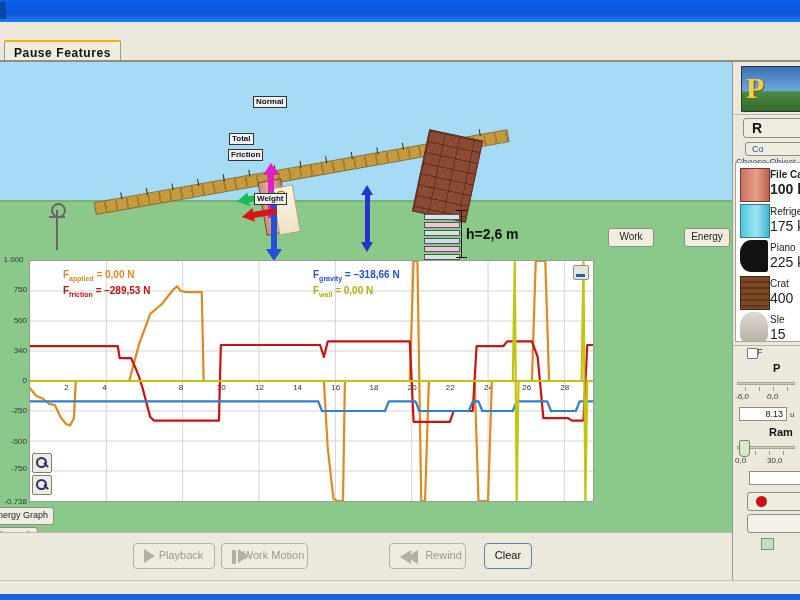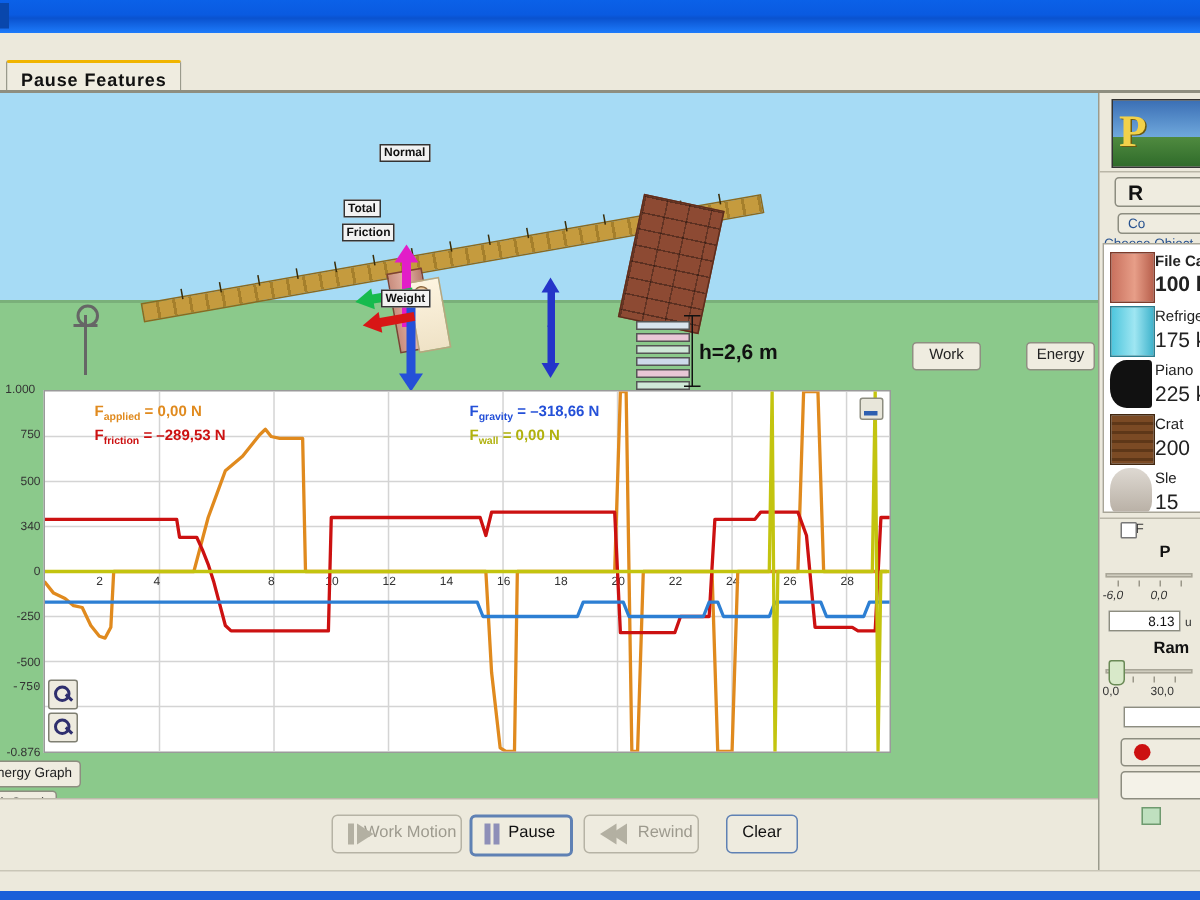--- a/index.html
+++ b/index.html
@@ -382,36 +382,36 @@
         </div>
       </div>
       <div id="yticks">
           <div class="ylab" style="top: 0px; text-align: center;">1.000</div>
           <div class="ylab" style="top: 30.25px;">750</div>
           <div class="ylab" style="top: 60.5px;">500</div>
           <div class="ylab" style="top: 90.75px;">340</div>
           <div class="ylab" style="top: 121px;">0</div>
           <div class="ylab" style="top: 151.25px;">-250</div>
           <div class="ylab" style="top: 181.5px;">-500</div>
-          <div class="ylab" style="top: 199px; font-family: Liberation Mono, monospace;">-750</div>
-          <div class="ylab" style="top: 242px;">-0.876</div>
+          <div class="ylab" style="top: 209px;">-750</div>
+          <div class="ylab" style="top: 242px;">-0.738</div>
         </div>
       <div class="gbtn" style="left:-14px;top:252px;">Energy Graph</div>
       <div class="gbtn" style="left:-22px;top:272px;">Work Graph</div>
     </div>
   </div>
 
   <div class="controlbar">
+    <div class="cbtn" style="left:133px;width:80px;">
+      <span class="gi tri"></span>
+      <span style="margin-left:14px;">Playback</span>
+    </div>
     <div class="cbtn" style="left:221px;width:85px;">
       <span class="gi"><span class="bar2"></span><span class="tri" style="display:inline-block;vertical-align:top;"></span></span>
       <span style="margin-left:18px;">Work Motion</span>
-    </div>
-    <div class="cbtn on" style="left:313px;width:65px;">
-      <span class="gi" style="left:8px;top:4px;"><span class="bar2 d"></span><span class="bar2 d"></span></span>
-      <span style="margin-left:14px;">Pause</span>
     </div>
     <div class="cbtn" style="left:389px;width:75px;">
       <span class="gi"><span class="tri2" style="display:inline-block;"></span><span class="tri2" style="display:inline-block;margin-left:-4px;"></span></span>
       <span style="margin-left:32px;">Rewind</span>
     </div>
     <div class="cbtn" style="left:484px;width:46px;color:#111;border-color:#5f81b4;">Clear</div>
   </div>
 
   <div class="sidebar">
     <div class="logo">
@@ -434,21 +434,21 @@
         <div class="kg sm">175 kg,</div>
       </div>
       <div class="objrow" style="top:76px;">
         <div class="thumb" style="background:#111;border-radius:40% 8% 8% 40%;"></div>
         <div class="nm sm">Piano</div>
         <div class="kg sm">225 kg,</div>
       </div>
       <div class="objrow" style="top:112px;">
         <div class="thumb" style="background:repeating-linear-gradient(to bottom,#7b4a24 0 4px,#5e3718 4px 6px);border:1px solid #42270f;"></div>
         <div class="nm sm">Crat</div>
-        <div class="kg sm">200</div>
+        <div class="kg sm">400</div>
       </div>
       <div class="objrow" style="top:148px;">
         <div class="thumb" style="background:linear-gradient(to bottom,#ded9d2,#b6ada2);border-radius:45% 45% 30% 30%;"></div>
         <div class="nm sm">Sle</div>
         <div class="kg sm">15</div>
       </div>
     </div>
 
     <div class="sb-sep" style="top:283px;"></div>
     <div class="chkrow" style="left:24px;top:285px;">

